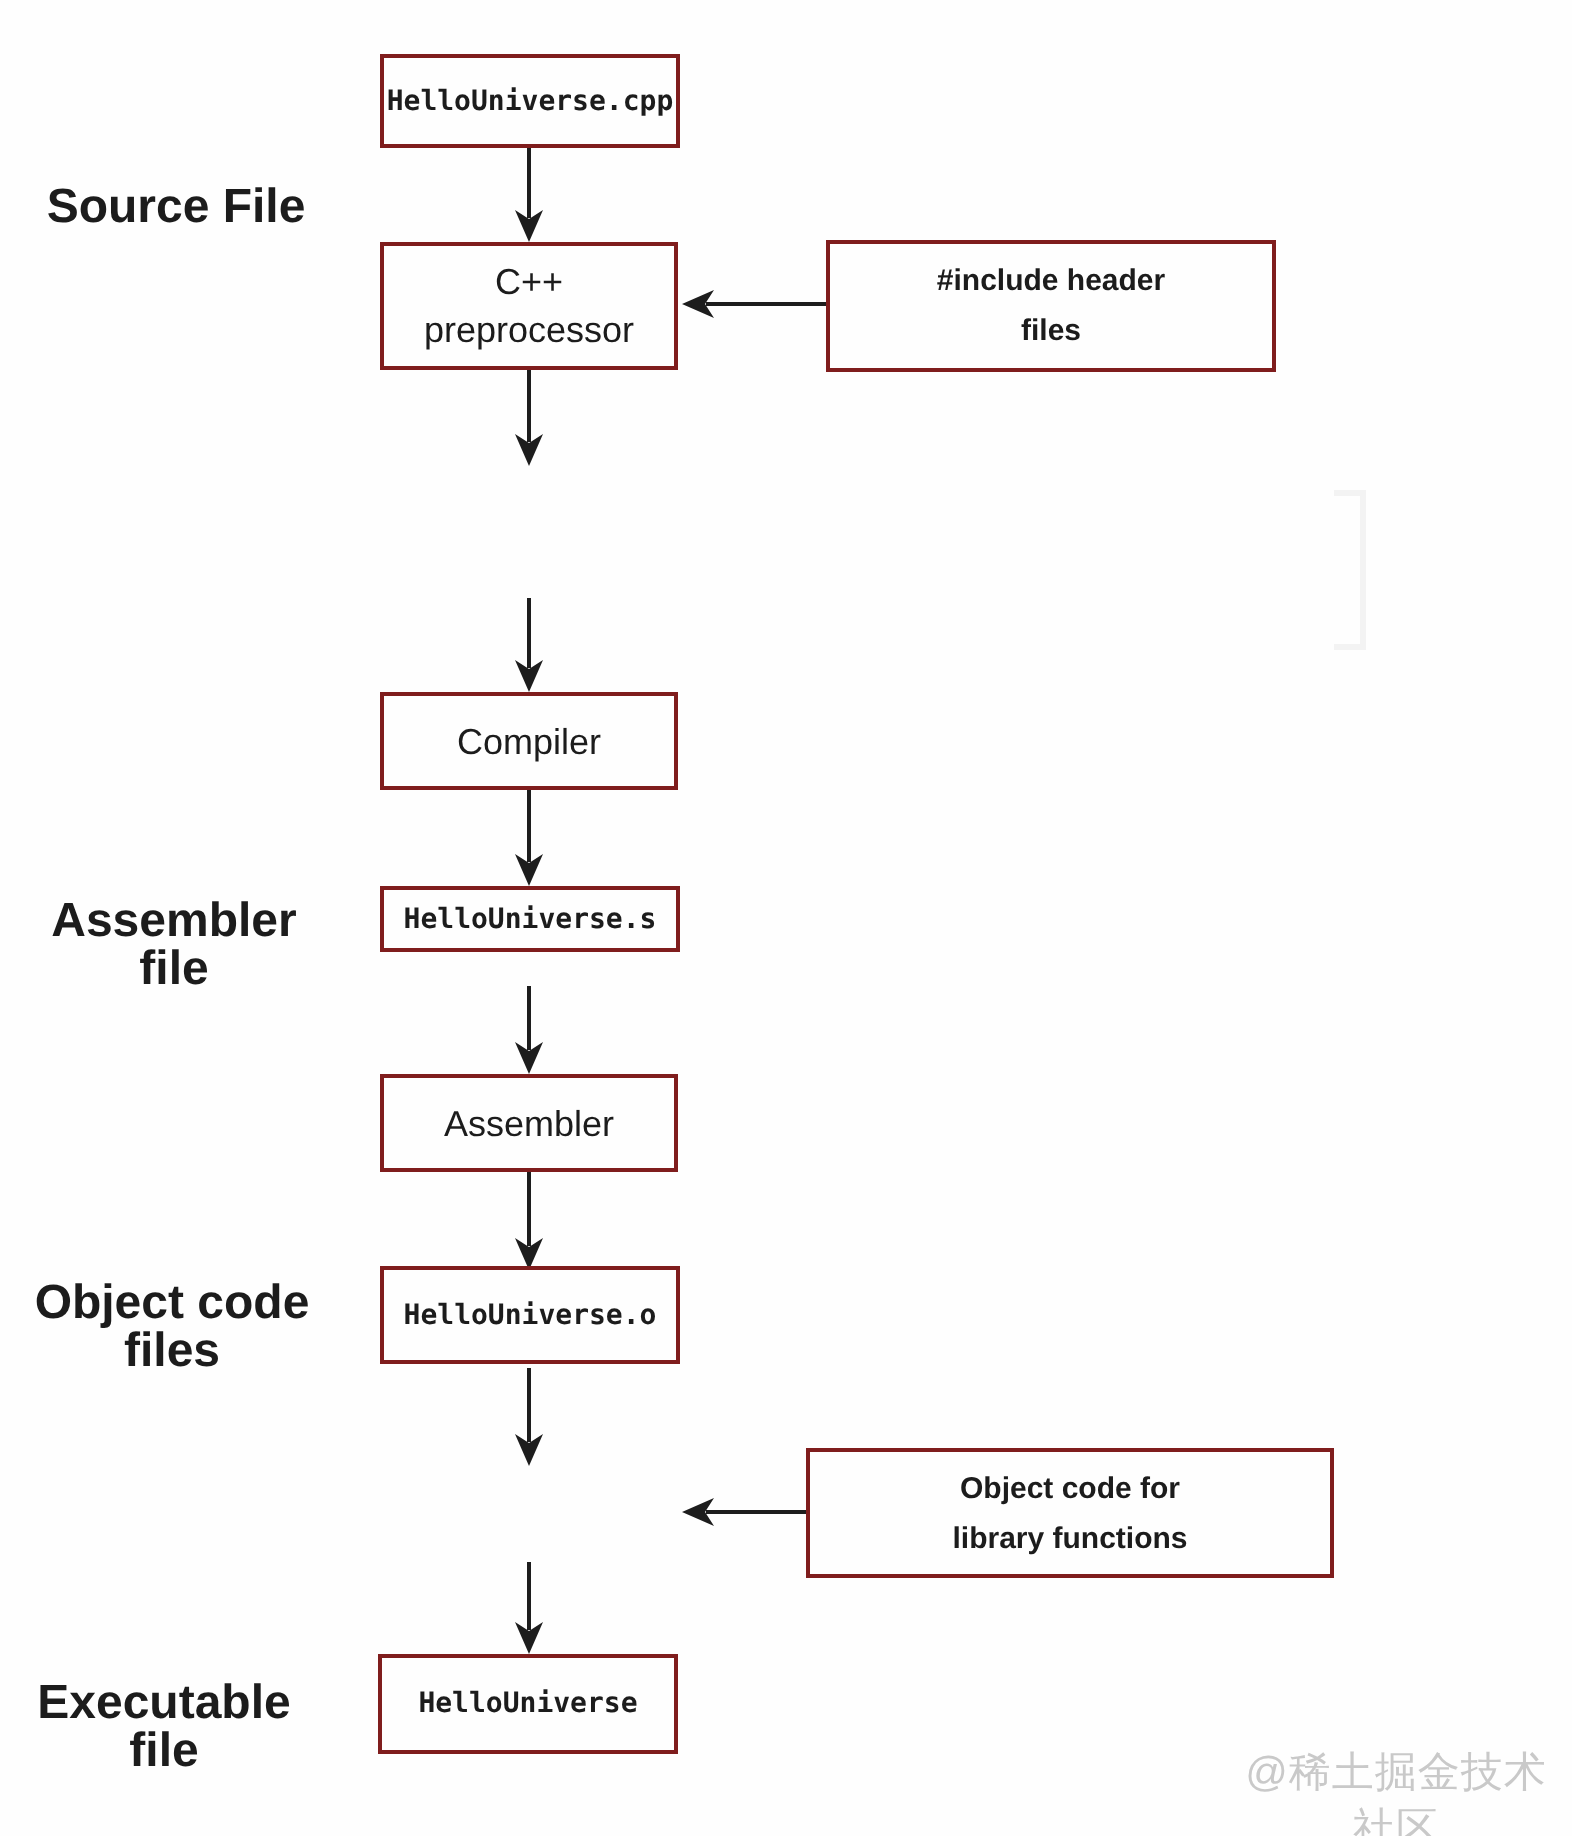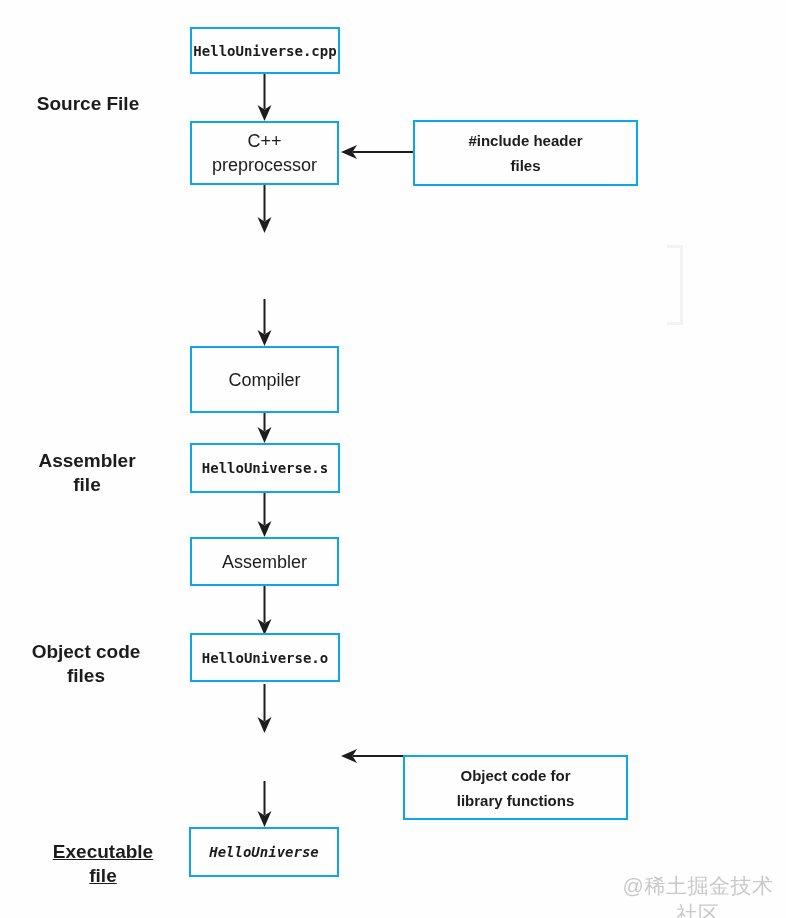--- a/index.html
+++ b/index.html
@@ -9,21 +9,21 @@
     width: 786px;
     height: 918px;
     background: #fefefe;
     font-family: "Liberation Sans", sans-serif;
     color: #1c1c1c;
     overflow: hidden;
   }
   .box {
     position: absolute;
     background: #fefefe;
-    border: 2px solid #0ea5e9;
+    border: 2px solid #7f1d1d;
     display: flex;
     align-items: center;
     justify-content: center;
     text-align: center;
     white-space: pre-line;
     font-size: 18px;
     line-height: 24px;
   }
   .mono {
     font-family: "DejaVu Sans Mono", monospace;
@@ -31,21 +31,21 @@
     font-size: 14px;
   }
   .callout {
     font-weight: bold;
     font-size: 15px;
     line-height: 25px;
   }
   .side-label {
     position: absolute;
     font-weight: bold;
-    font-size: 19px;
+    font-size: 24px;
     line-height: 24px;
     text-align: center;
     white-space: pre-line;
   }
   .arrows {
     position: absolute;
     left: 0; top: 0;
     width: 786px; height: 918px;
     pointer-events: none;
   }
@@ -122,41 +122,41 @@
     </g>
   </svg>
 
   <div class="faint-bracket"></div>
 
   <div class="side-label" style="left:8px; top:92px; width:160px;">Source File</div>
   <div class="side-label" style="left:7px; top:449px; width:160px;">Assembler
 file</div>
   <div class="side-label" style="left:6px; top:640px; width:160px;">Object code
 files</div>
-  <div class="side-label" style="left:23px; top:840px; width:160px;text-decoration:underline;">Executable
+  <div class="side-label" style="left:2px; top:840px; width:160px;">Executable
 file</div>
 
   <div class="box mono" style="left:190px; top:27px; width:150px; height:47px;">HelloUniverse.cpp</div>
 
   <div class="box" style="left:190px; top:121px; width:149px; height:64px;">C++
 preprocessor</div>
 
 
-  <div class="box" style="left:190px; top:346px; width:149px; height:67px;">Compiler</div>
+  <div class="box" style="left:190px; top:346px; width:149px; height:49px;">Compiler</div>
 
-  <div class="box mono" style="left:190px; top:443px; width:150px; height:50px;">HelloUniverse.s</div>
+  <div class="box mono" style="left:190px; top:443px; width:150px; height:33px;">HelloUniverse.s</div>
 
   <div class="box" style="left:190px; top:537px; width:149px; height:49px;">Assembler</div>
 
   <div class="box mono" style="left:190px; top:633px; width:150px; height:49px;">HelloUniverse.o</div>
 
 
-  <div class="box mono" style="left:189px; top:827px; width:150px; height:50px;font-style:italic;">HelloUniverse</div>
+  <div class="box mono" style="left:189px; top:827px; width:150px; height:50px;">HelloUniverse</div>
 
   <div class="box callout" style="left:413px; top:120px; width:225px; height:66px;">#include header
 files</div>
 
-  <div class="box callout" style="left:403px; top:755px; width:225px; height:65px;">Object code for
+  <div class="box callout" style="left:403px; top:724px; width:264px; height:65px;">Object code for
 library functions</div>
 
   <div class="watermark">@稀土掘金技术社区</div>
 
 </div>
 
 </body></html>

